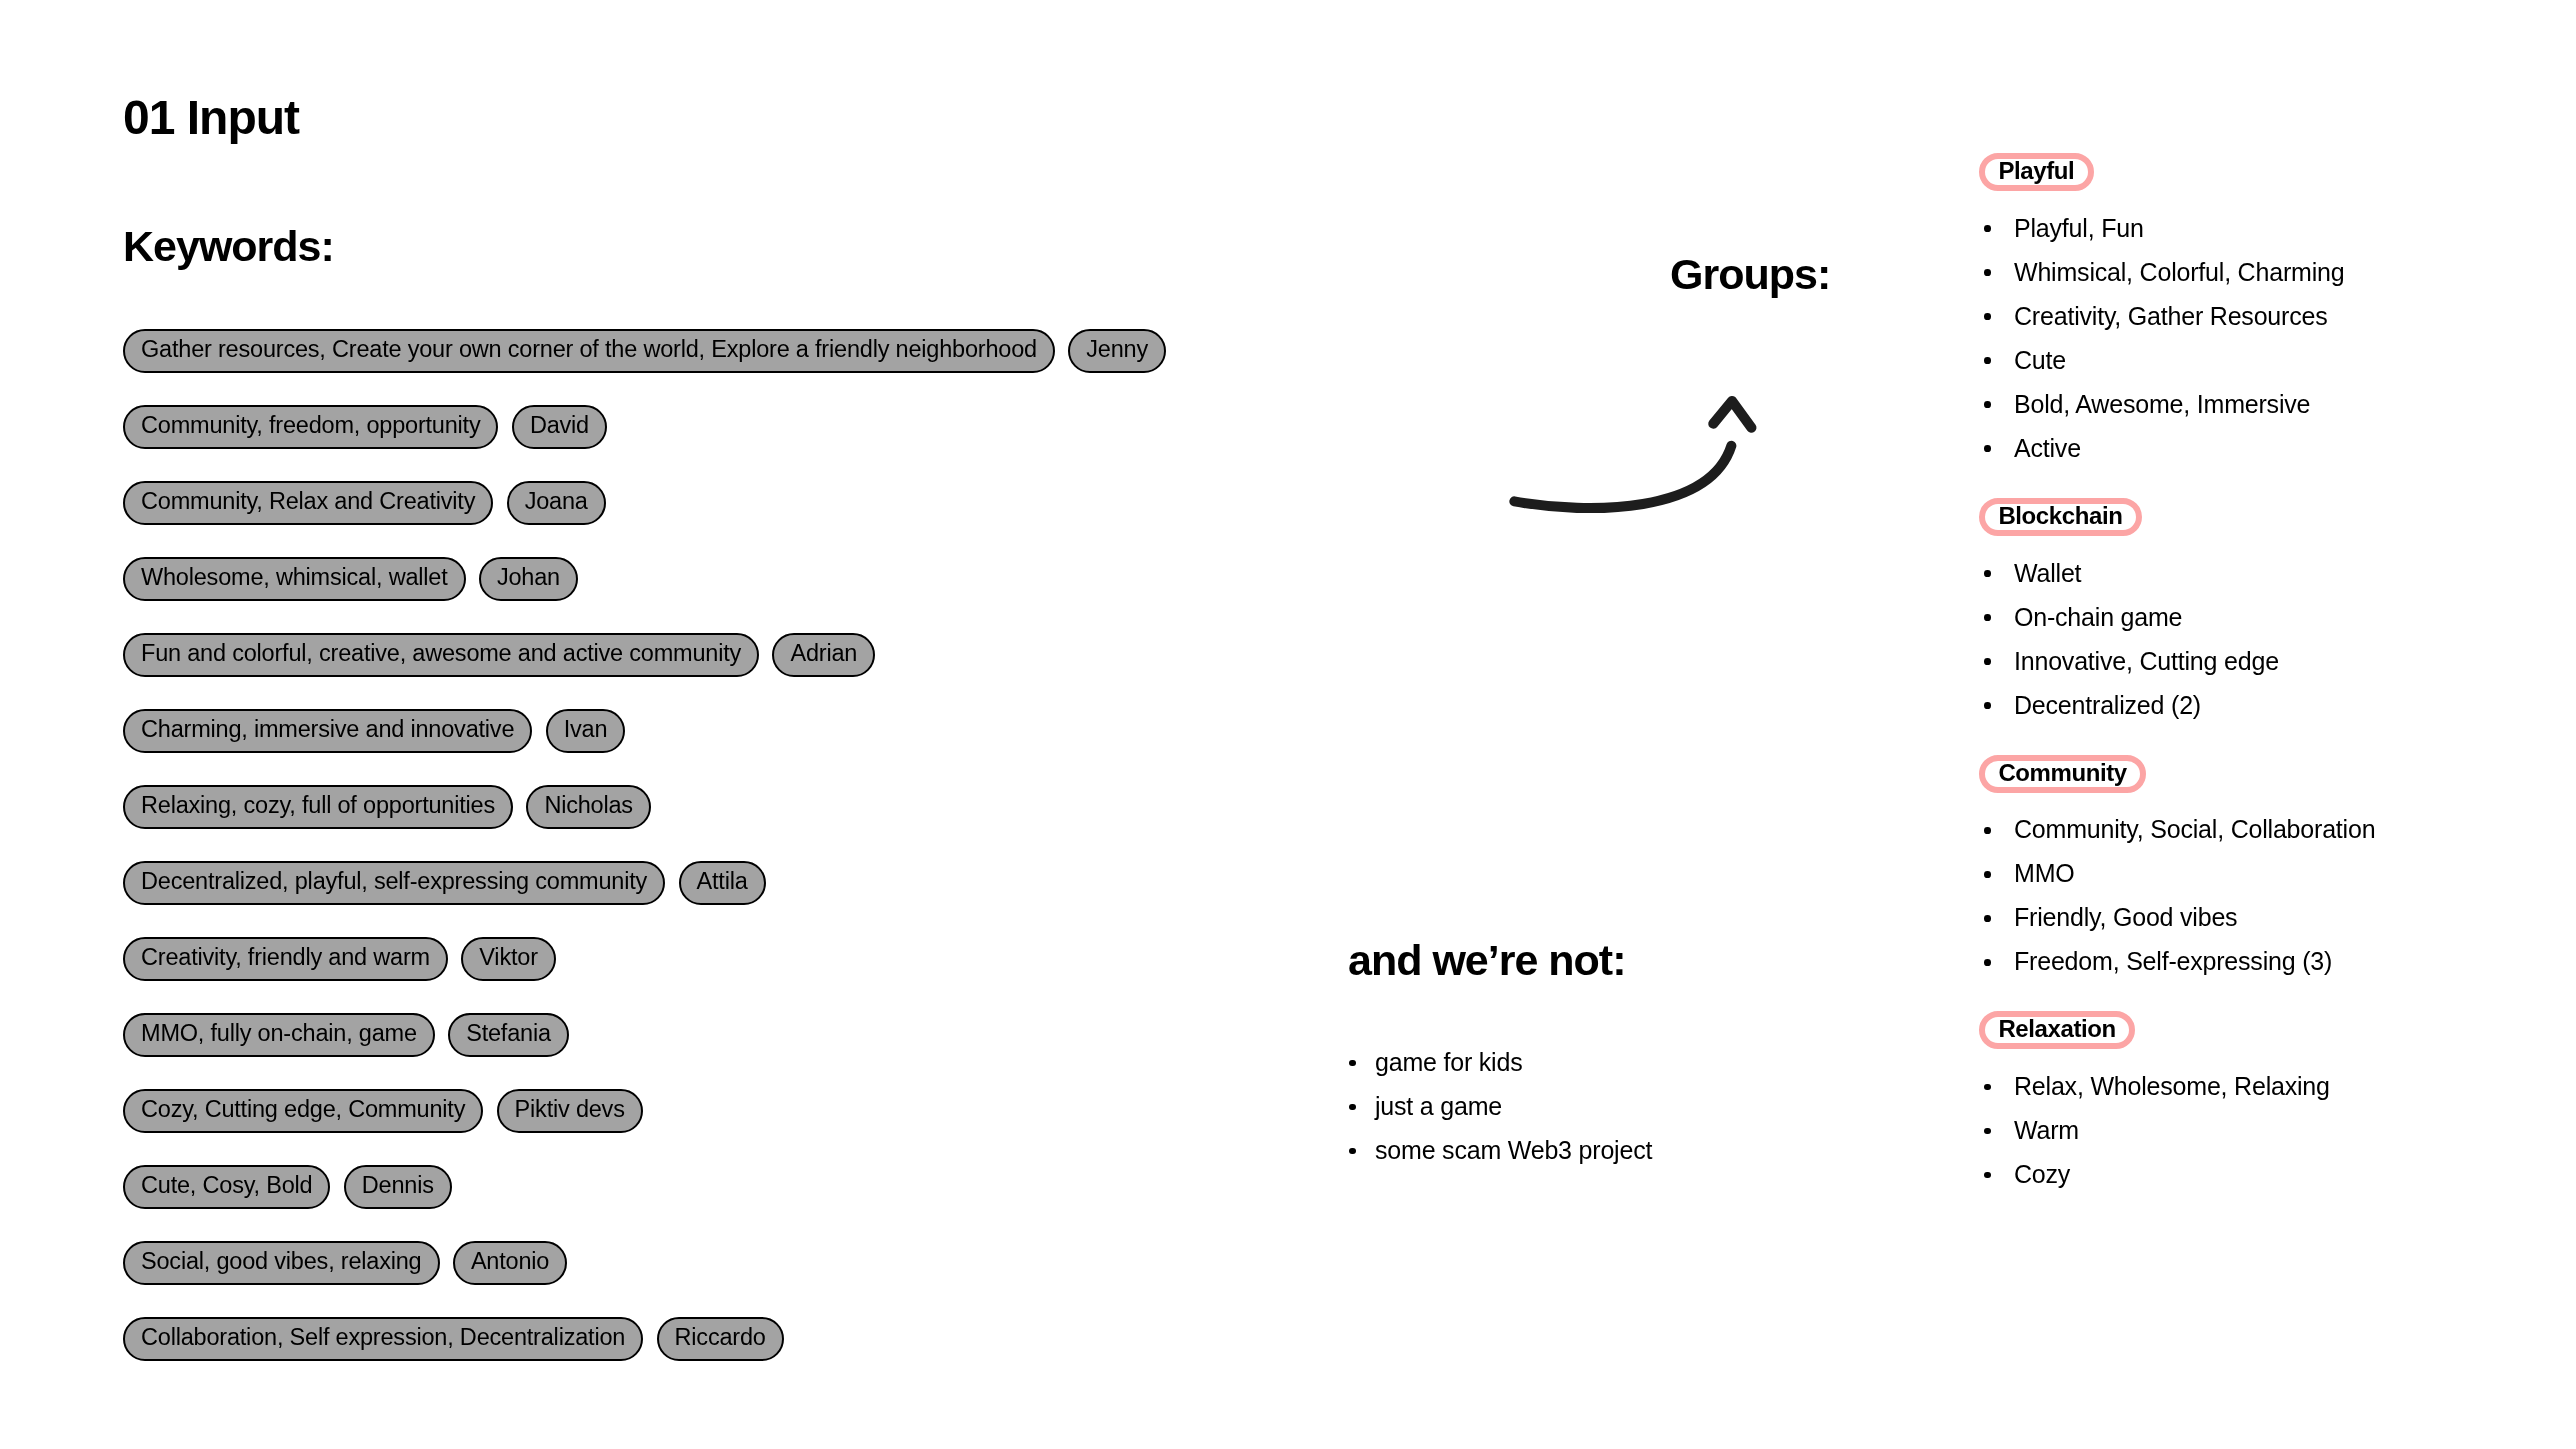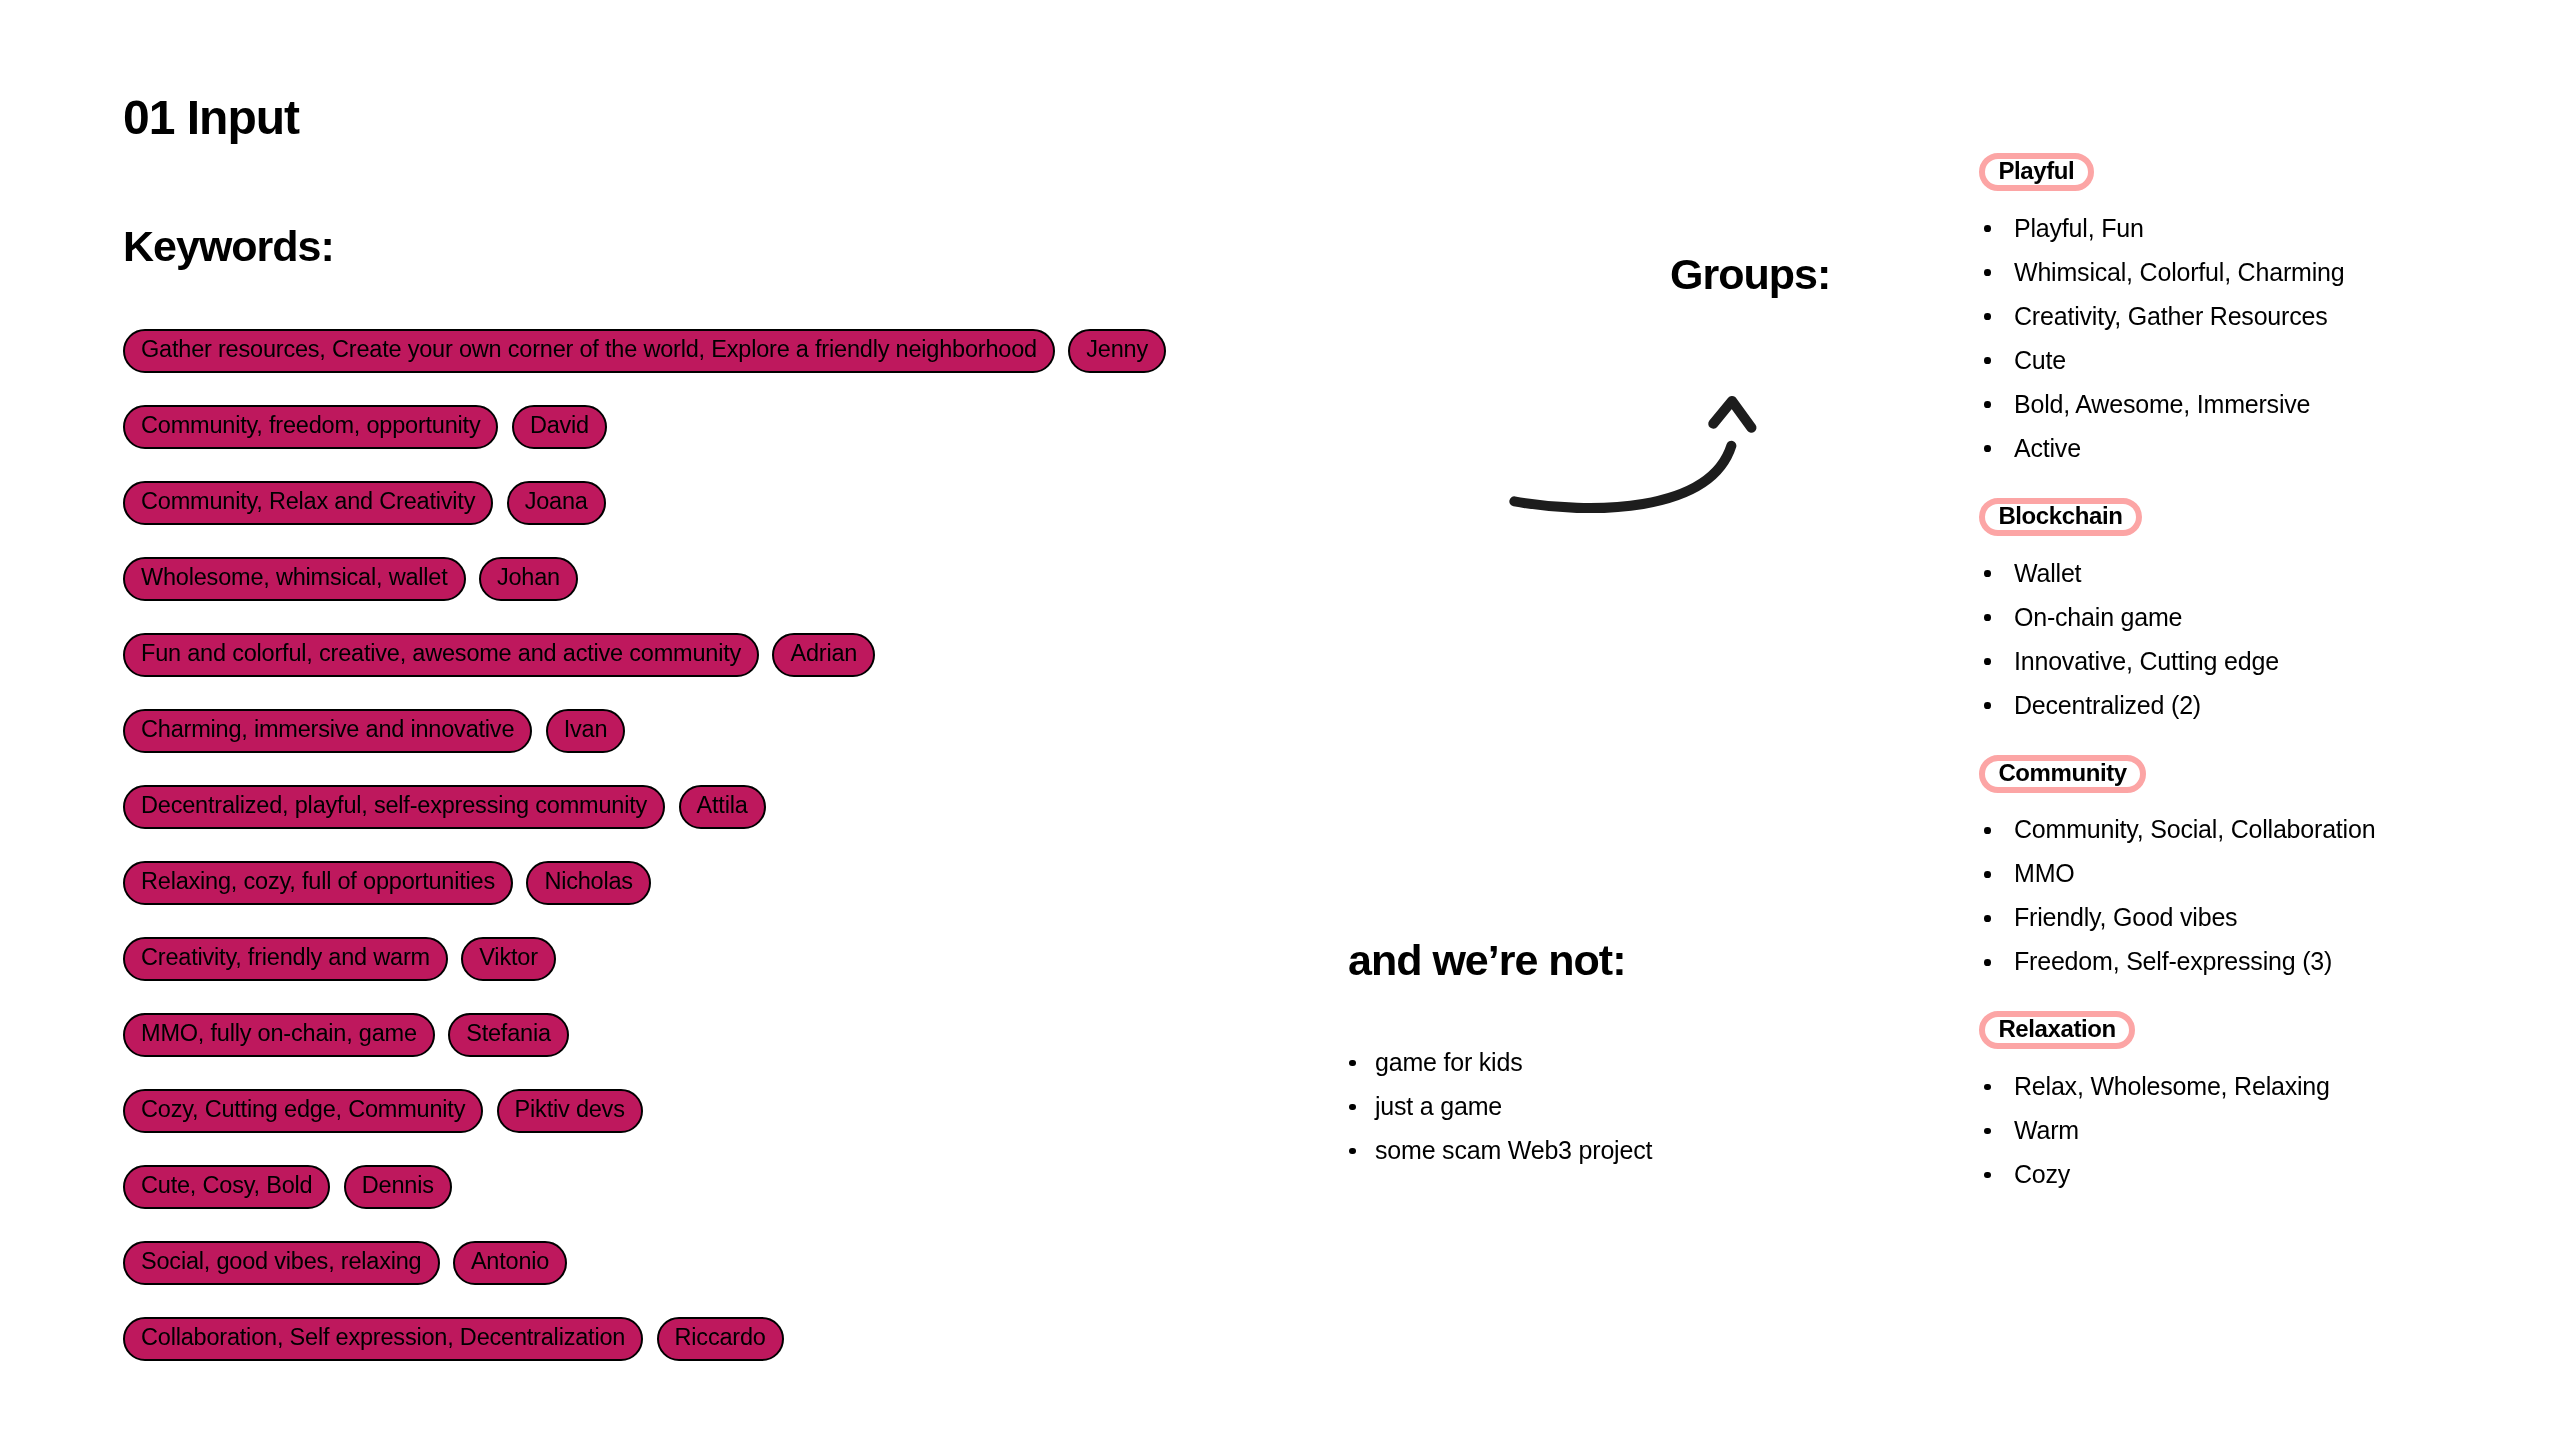--- a/index.html
+++ b/index.html
@@ -55,21 +55,21 @@
     justify-content: center;
     height: 44px;
     padding: 0 16px;
     border: 2px solid #000;
     border-radius: 23px;
     font-size: 23.5px;
     font-weight: 400;
     letter-spacing: -0.2px;
     line-height: 1;
     white-space: nowrap;
-    background: #be185d;
+    background: #a3a3a3;
   }
   .pill-text { padding-bottom: 2px; }
 
   
   .groups-col {
     position: absolute;
     left: 1979px;
     top: 153px;
     width: 577px;
   }
@@ -210,32 +210,32 @@
       <div class="kw-row">
         <div class="pill">
           <span class="pill-text">Charming, immersive and innovative</span>
         </div>
         <div class="pill">
           <span class="pill-text">Ivan</span>
         </div>
       </div>
       <div class="kw-row">
         <div class="pill">
+          <span class="pill-text">Relaxing, cozy, full of opportunities</span>
+        </div>
+        <div class="pill">
+          <span class="pill-text">Nicholas</span>
+        </div>
+      </div>
+      <div class="kw-row">
+        <div class="pill">
           <span class="pill-text">Decentralized, playful, self-expressing community</span>
         </div>
         <div class="pill">
           <span class="pill-text">Attila</span>
-        </div>
-      </div>
-      <div class="kw-row">
-        <div class="pill">
-          <span class="pill-text">Relaxing, cozy, full of opportunities</span>
-        </div>
-        <div class="pill">
-          <span class="pill-text">Nicholas</span>
         </div>
       </div>
       <div class="kw-row">
         <div class="pill">
           <span class="pill-text">Creativity, friendly and warm</span>
         </div>
         <div class="pill">
           <span class="pill-text">Viktor</span>
         </div>
       </div>

